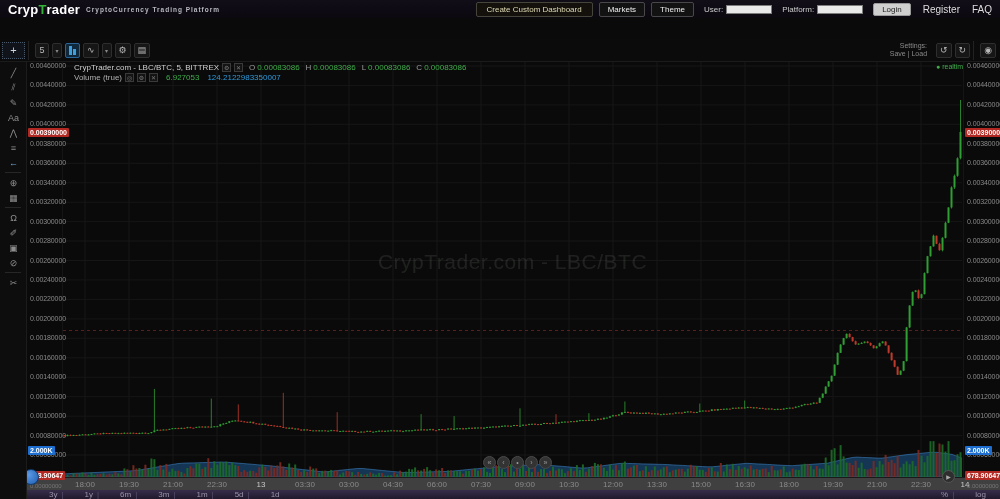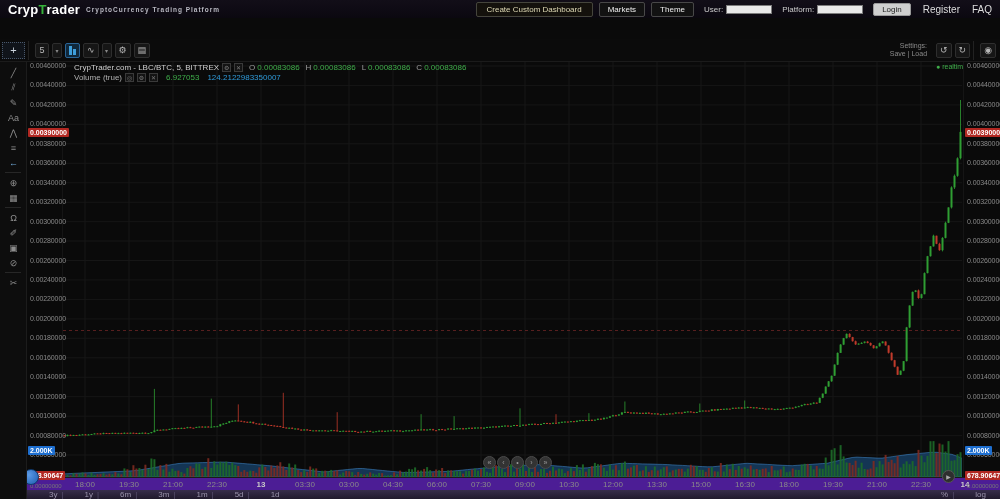--- a/index.html
+++ b/index.html
@@ -72,24 +72,24 @@
              color:rgba(165,175,165,0.14);z-index:11;letter-spacing:0.5px;}
   .realtime{position:absolute;left:936px;top:63px;font-size:7px;color:#3fae4a;z-index:15;white-space:nowrap;}
   .replay{position:absolute;left:483px;top:456px;display:flex;z-index:16;}
   .replay .rbtn{width:13px;height:13px;border-radius:50%;background:#333;border:1px solid #4a4a4a;color:#999;
                 font-size:7px;line-height:11px;text-align:center;margin-right:1px;}
   .nav-left{position:absolute;left:23px;top:469px;width:16px;height:16px;border-radius:50%;z-index:22;
             background:radial-gradient(circle at 35% 35%,#5c9ae6,#1d5cb0);border:1px solid #0f3a6e;}
   .nav-right{position:absolute;left:942px;top:470px;width:13px;height:13px;border-radius:50%;background:#2e2e2e;
              border:1px solid #555;color:#aaa;font-size:6px;line-height:12px;text-align:center;z-index:22;}
   
-  .timeaxis{position:absolute;left:27px;top:477px;width:973px;height:13px;background:#4c1d95;
+  .timeaxis{position:absolute;left:27px;top:477px;width:973px;height:13px;background:#404040;
             border-top:1px solid #1a1a1a;z-index:12;}
   .tlabel{position:absolute;top:2px;font-size:8px;color:#8a8a8a;transform:translateX(-50%);white-space:nowrap;}
-  .tlabel.day{color:#c8c8c8;font-weight:bold;}
+  .tlabel.day{color:#c8c8c8;font-weight:normal;}
   .rangebar{position:absolute;left:0;top:490px;width:1000px;height:9px;background:linear-gradient(#372d4a,#201a2c);
             display:flex;align-items:center;font-size:8px;line-height:9px;color:#9a93ab;padding-left:32px;z-index:13;}
   .rangebar .sep{color:#5a5270;margin:0 4px;}
   .range-item{color:#9a93ab;margin-left:17px;}
   .scale-ctl{margin-left:auto;margin-right:14px;display:flex;align-items:center;}
 </style>
 </head>
 <body>
 
 <div class="app">
@@ -1156,20 +1156,21 @@
       <rect x="887.5" y="125.4" width="2" height="20.0" fill="#2f9e33"></rect>
       <line x1="891.5" y1="112.5" x2="891.5" y2="127.0" stroke="#2f9e33" stroke-width="0.8"></line>
       <rect x="890.5" y="113.8" width="2" height="11.6" fill="#2f9e33"></rect>
       <line x1="894.5" y1="95.3" x2="894.5" y2="114.8" stroke="#2f9e33" stroke-width="0.8"></line>
       <rect x="893.5" y="96.3" width="2" height="17.5" fill="#2f9e33"></rect>
       <line x1="897.5" y1="38.0" x2="897.5" y2="97.4" stroke="#2f9e33" stroke-width="0.8"></line>
       <rect x="896.5" y="69.9" width="2" height="26.3" fill="#2f9e33"></rect>
       <line x1="0" y1="268.5" x2="899" y2="268.5" stroke="#6b2424" stroke-width="1" stroke-dasharray="3,3" stroke-opacity="0.8"></line>
     </svg>
 
+  <div class="watermark">CrypTrader.com - LBC/BTC</div>
 
   <div class="legend1">
     <span>CrypTrader.com - LBC/BTC, 5, BITTREX</span>
     <span class="lg-ico">⚙</span>
     <span class="lg-ico">✕</span>
     <span class="ohlc-l">O</span>
     <span class="ohlc-v">0.00083086</span>
     <span class="ohlc-l">H</span>
     <span class="ohlc-v">0.00083086</span>
     <span class="ohlc-l">L</span>

